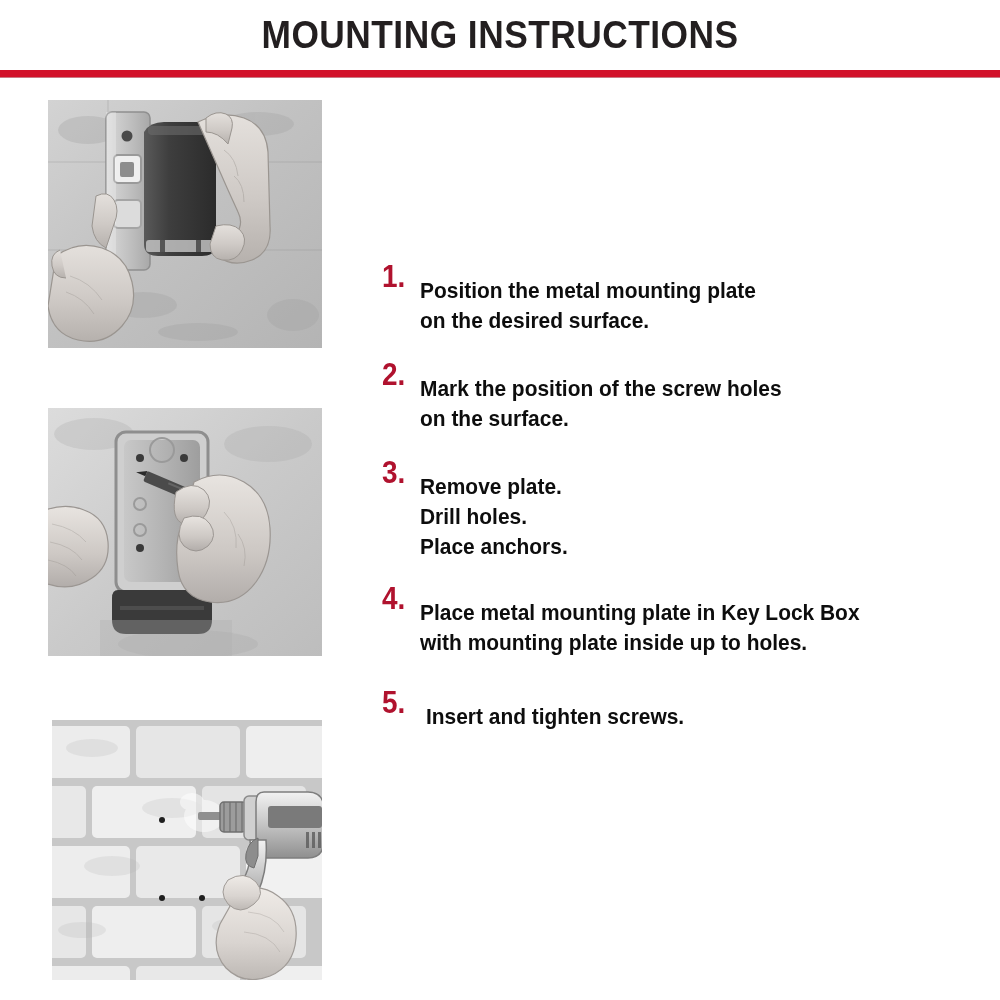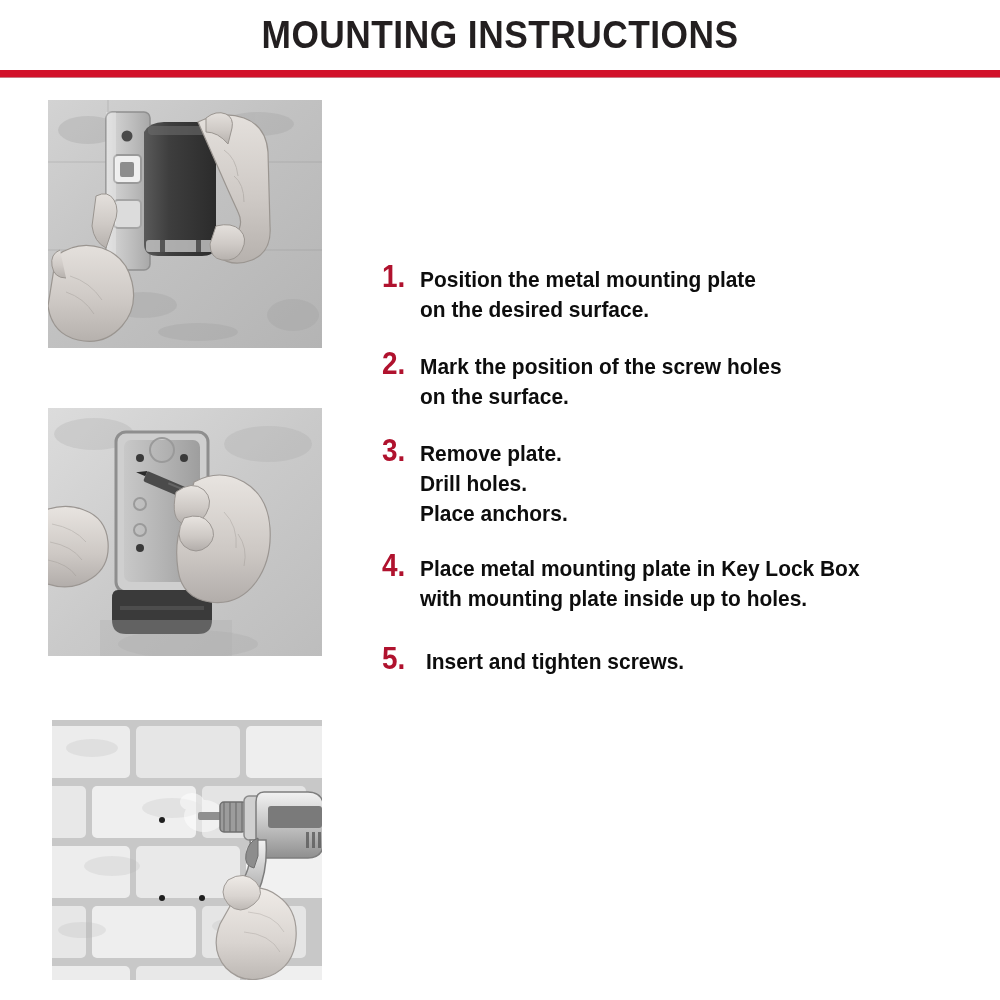--- a/index.html
+++ b/index.html
@@ -87,20 +87,21 @@
     font-weight: 700;
     font-size: 31px;
     line-height: 30px;
     color: #b0122e;
     transform: scaleX(0.9);
     transform-origin: left top;
   }
   .step-lines {
     flex: 1 1 auto;
     padding-top: 3px;
+    margin-top: 11px;
   }
   .step-line {
     font-family: "Liberation Sans", sans-serif;
     font-weight: 700;
     font-size: 22.5px;
     line-height: 30px;
     color: #0d0d0d;
     transform: scaleX(0.93);
     transform-origin: left center;
     white-space: nowrap;

